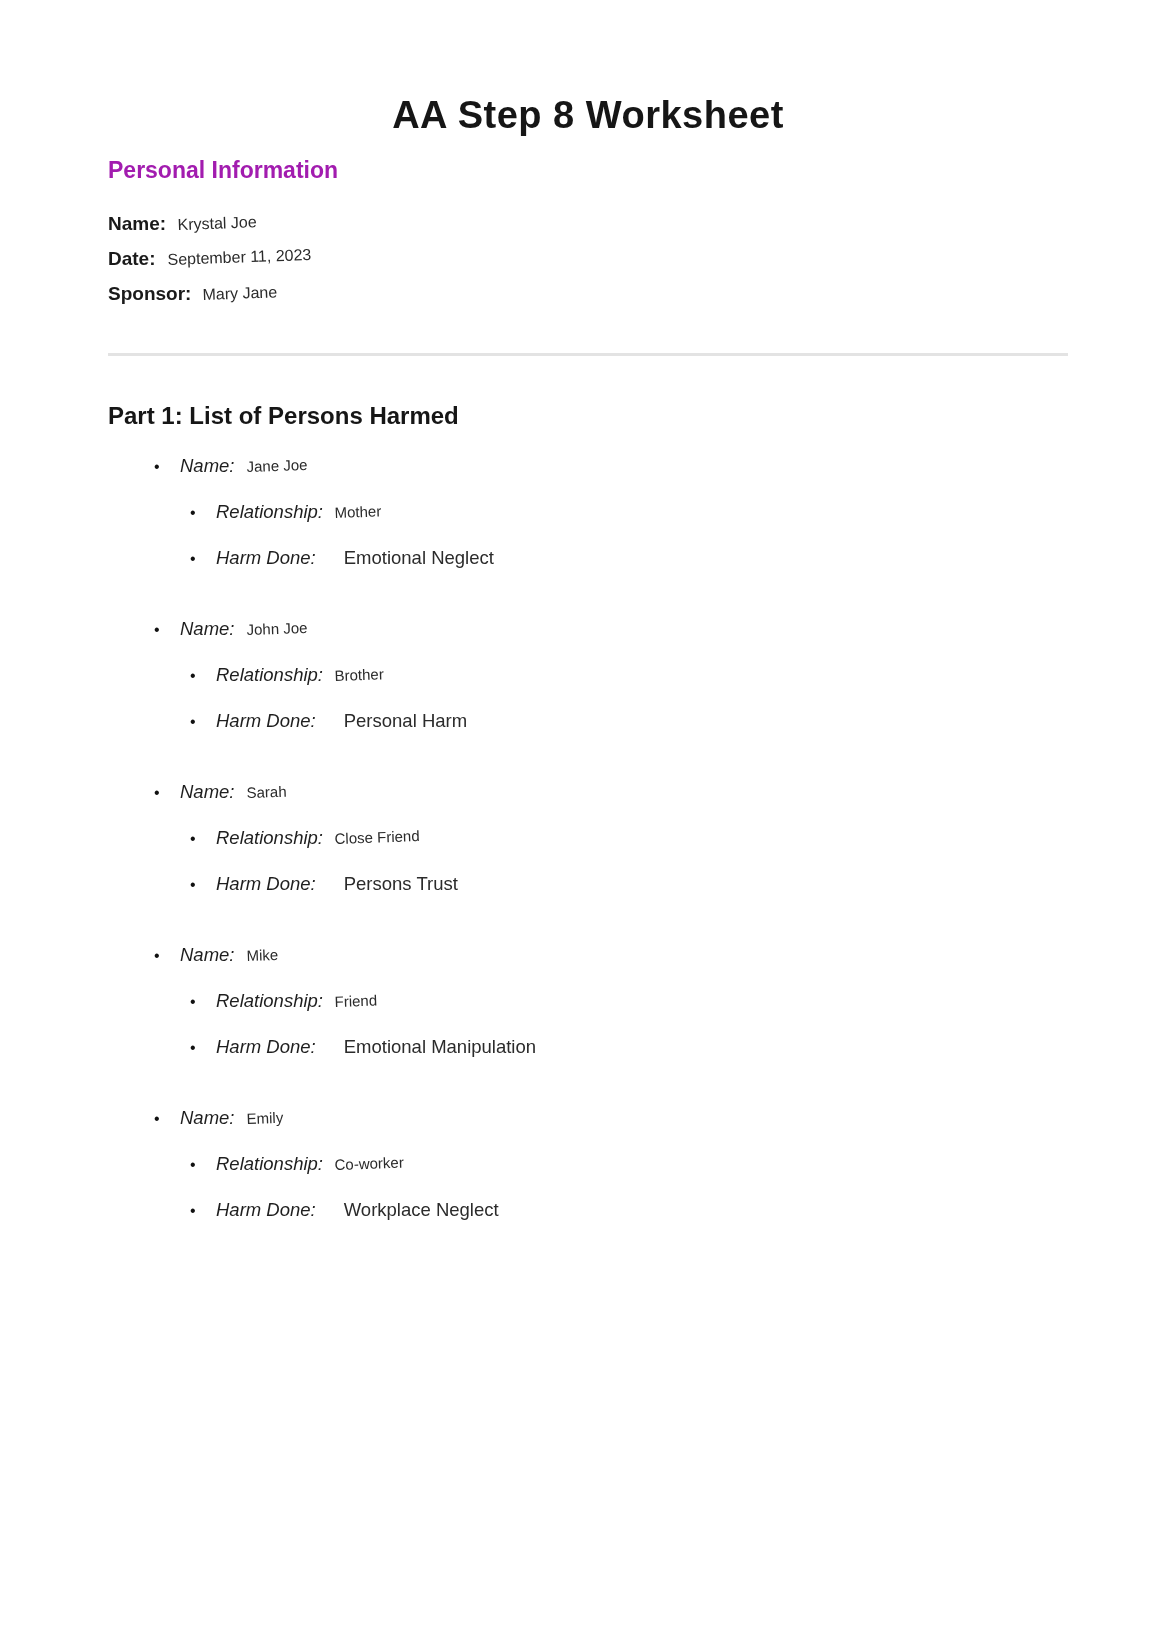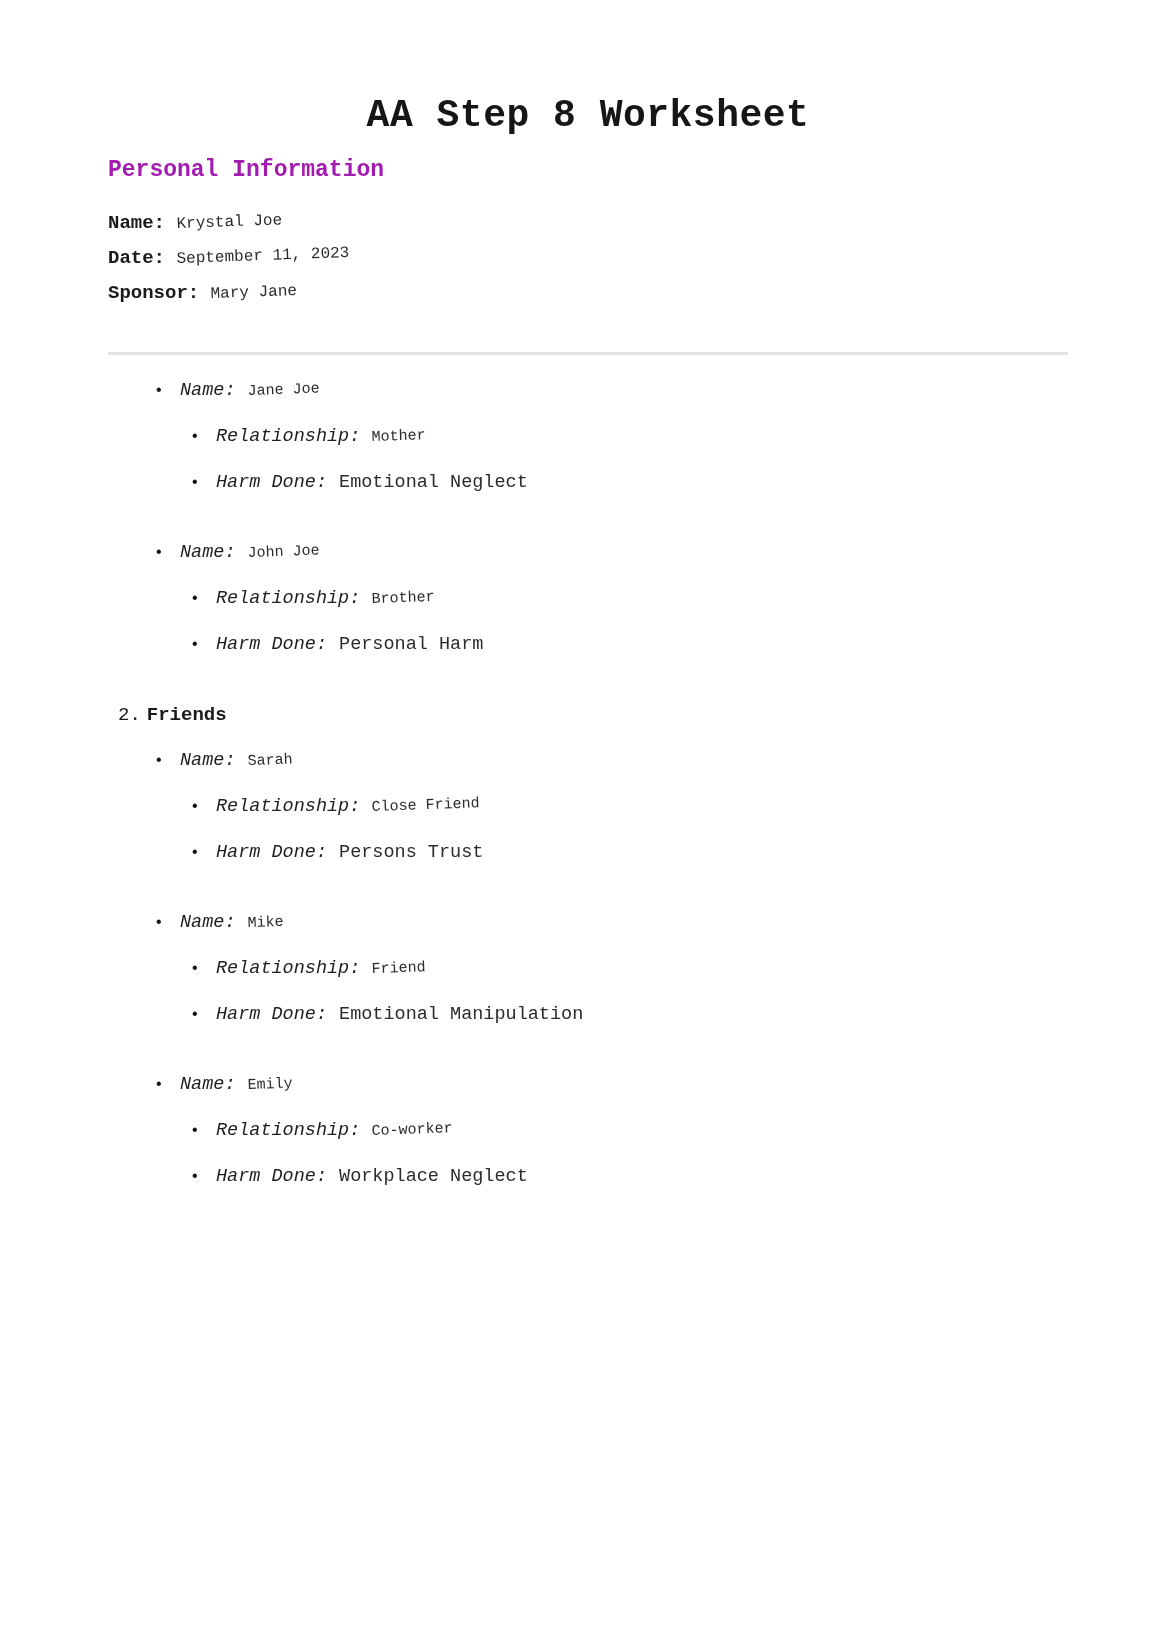--- a/index.html
+++ b/index.html
@@ -2,21 +2,21 @@
 <html><head>
 <meta charset="utf-8">
 <style>
   html, body { margin: 0; padding: 0; background: #ffffff; }
   .page {
     position: relative;
     width: 1176px;
     height: 1630px;
     background: #ffffff;
     overflow: hidden;
-    font-family: Liberation Mono, monospace;
+    font-family: Liberation Sans, sans-serif;
     color: #1b1b1b;
     box-sizing: border-box;
     padding: 0 108px;
   }
   .doc-title {
     margin: 0;
     padding-top: 95px;
     text-align: center;
     font-size: 38px;
     font-weight: 700;
@@ -91,21 +91,21 @@
     color: #111111;
   }
   .field-label {
     font-style: italic;
     font-size: 18.5px;
     color: #1f1f1f;
     margin-right: 12px;
     white-space: nowrap;
   }
   .val-sm { font-size: 15px; }
-  .val-lg { font-size: 18.5px; }
+  .val-lg { font-size: 18.5px; margin-left: 16px; }
 </style>
 </head>
 <body>
 
 <div class="page">
 
   <h1 class="doc-title">AA Step 8 Worksheet</h1>
 
   <h2 class="pi-heading">Personal Information</h2>
 
@@ -117,20 +117,21 @@
     <span class="pi-label">Date:</span>
     <span class="fill pi-value tilt">September 11, 2023</span>
   </div>
   <div class="pi-row">
     <span class="pi-label">Sponsor:</span>
     <span class="fill pi-value tilt">Mary Jane</span>
   </div>
 
   <hr class="divider">
 
+  <h2 class="part-heading">Part 1: List of Persons Harmed</h2>
 
   <div class="section">
 
     <div class="entry">
       <div class="row l1">
         <span class="bullet">•</span>
         <span class="field-label">Name:</span>
         <span class="fill val-sm tilt">Jane Joe</span>
       </div>
       <div class="row l2">
@@ -158,23 +159,20 @@
       </div>
       <div class="row l2">
         <span class="bullet">•</span>
         <span class="field-label">Harm Done:</span>
         <span class="fill val-lg">Personal Harm</span>
       </div>
     </div>
   </div>
 
   <div class="section">
-    <div class="section-heading">
-      <span class="section-number">2.</span><span class="section-title">Friends</span>
-    </div>
 
     <div class="entry">
       <div class="row l1">
         <span class="bullet">•</span>
         <span class="field-label">Name:</span>
         <span class="fill val-sm tilt">Sarah</span>
       </div>
       <div class="row l2">
         <span class="bullet">•</span>
         <span class="field-label">Relationship:</span>

